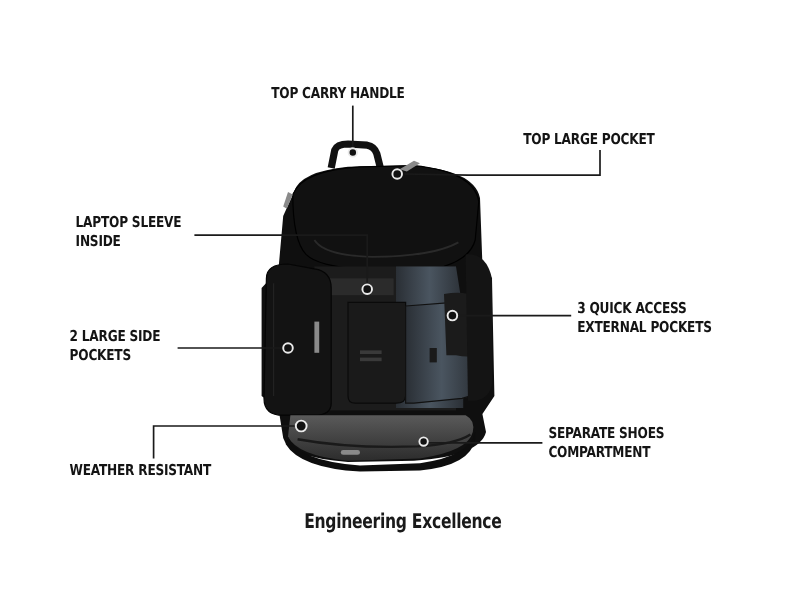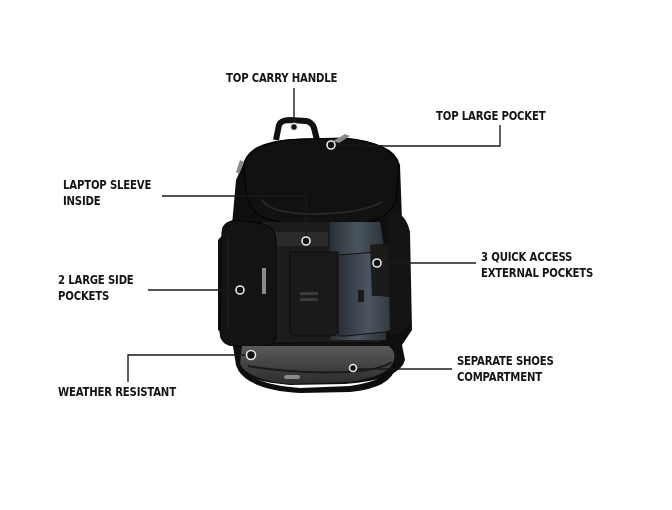--- a/index.html
+++ b/index.html
@@ -121,13 +121,14 @@
     <div>POCKETS</div>
   </div>
 
   <div class="label" style="left:58px; top:384px;">WEATHER RESISTANT</div>
 
   <div class="label" style="left:457px; top:353px;">
     <div>SEPARATE SHOES</div>
     <div>COMPARTMENT</div>
   </div>
 
+  <div class="caption"><span>Engineering Excellence</span></div>
 </div>
 
 </body></html>

